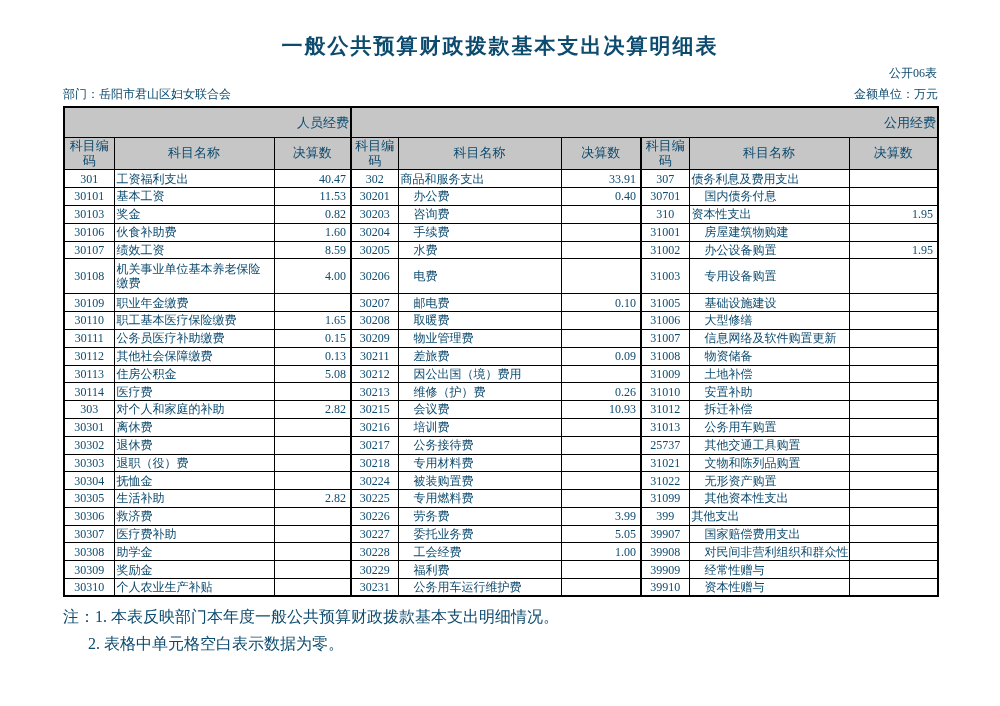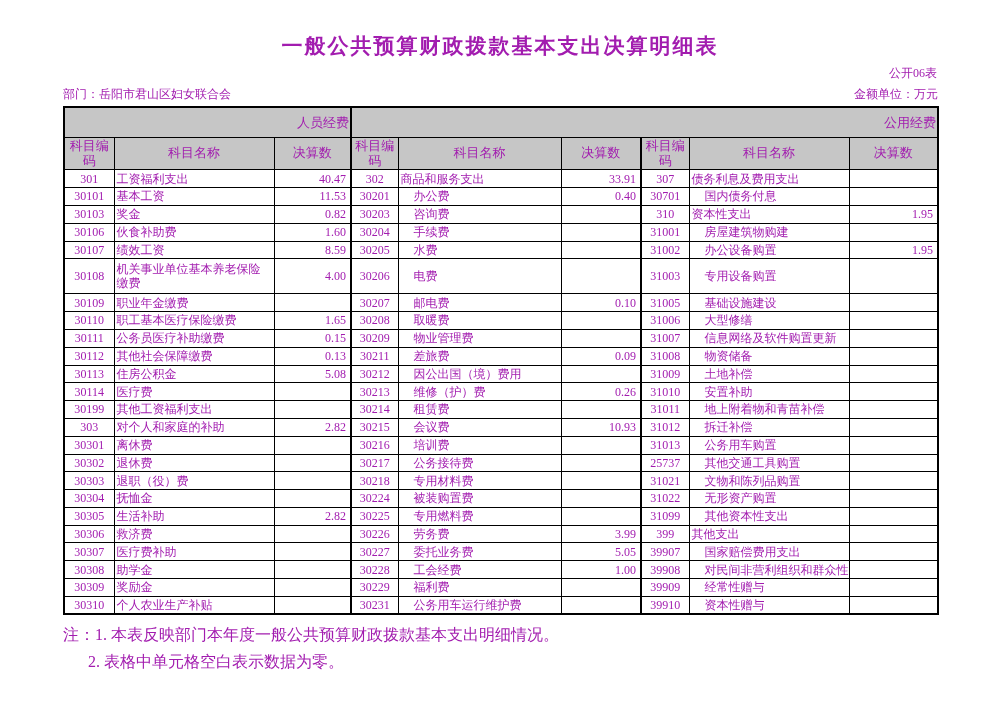--- a/index.html
+++ b/index.html
@@ -1,17 +1,17 @@
 <!DOCTYPE html>
 <html><head>
 <meta charset="utf-8">
 <style>
   html,body{margin:0;padding:0;background:#fff;}
   .page{
-    width:1000px;height:706px;background:#fff;color:#a21caf;
+    width:1000px;height:706px;background:#fff;color:#0c4a6e;
     font-family:"Liberation Serif","DejaVu Serif",serif;
     position:relative;overflow:hidden;
   }
   .title{
     margin:0;padding-top:32px;text-align:center;
     font-size:21px;font-weight:bold;letter-spacing:2px;line-height:1.35;
   }
   .doc-label{
     margin:5px 63px 0 63px;text-align:right;font-size:12px;
   }
@@ -212,31 +212,20 @@
           <td class="name">医疗费</td>
           <td class="val"></td>
           <td class="code gdiv">30213</td>
           <td class="name indent">维修（护）费</td>
           <td class="val">0.26</td>
           <td class="code gdiv">31010</td>
           <td class="name indent">安置补助</td>
           <td class="val"></td>
         </tr>
         <tr class="datarow">
-          <td class="code">30199</td>
-          <td class="name">其他工资福利支出</td>
-          <td class="val"></td>
-          <td class="code gdiv">30214</td>
-          <td class="name indent">租赁费</td>
-          <td class="val"></td>
-          <td class="code gdiv">31011</td>
-          <td class="name indent">地上附着物和青苗补偿</td>
-          <td class="val"></td>
-        </tr>
-        <tr class="datarow">
           <td class="code">303</td>
           <td class="name">对个人和家庭的补助</td>
           <td class="val">2.82</td>
           <td class="code gdiv">30215</td>
           <td class="name indent">会议费</td>
           <td class="val">10.93</td>
           <td class="code gdiv">31012</td>
           <td class="name indent">拆迁补偿</td>
           <td class="val"></td>
         </tr>

